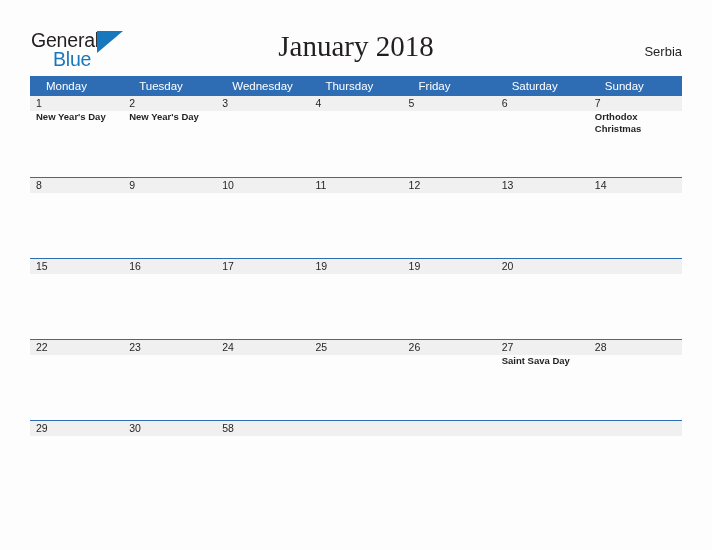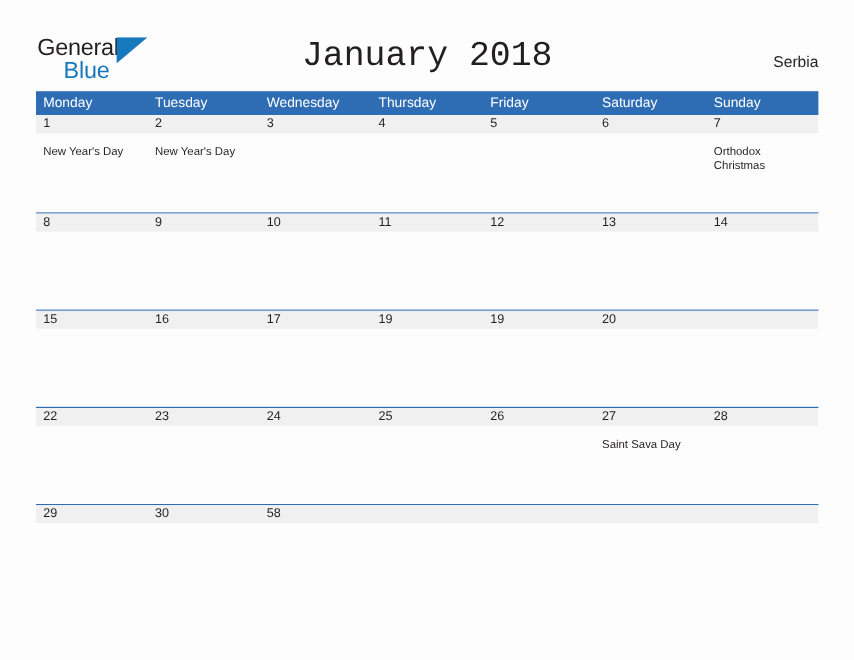--- a/index.html
+++ b/index.html
@@ -65,21 +65,21 @@
   }
 
   .title {
     position: absolute;
     left: 0;
     top: 30px;
     width: 712px;
     text-align: center;
     font-size: 29px;
     color: #231f20;
-    font-family: Liberation Mono, monospace;
+    font-family: Liberation Serif, serif;
     letter-spacing: 0px;
   }
 
   .country {
     position: absolute;
     right: 30px;
     top: 44px;
     font-size: 13px;
     color: #231f20;
     font-family: "Liberation Sans", sans-serif;
@@ -96,21 +96,21 @@
   .weekday-row {
     display: flex;
     width: 652px;
     height: 20px;
     background: #2e6db4;
   }
   .weekday-cell {
     flex: 0 0 93.1428px;
     width: 93.1428px;
     box-sizing: border-box;
-    padding-left: 6px;
+    padding-left: 16px;
     color: #ffffff;
     font-size: 11.5px;
     line-height: 20px;
     font-family: "Liberation Sans", sans-serif;
     white-space: nowrap;
   }
 
   .week-row {
     position: relative;
     width: 652px;
@@ -151,27 +151,28 @@
     height: 15px;
     line-height: 15px;
     font-size: 10.5px;
     color: #231f20;
     font-family: "Liberation Sans", sans-serif;
   }
   .day-event {
     position: relative;
     z-index: 2;
     display: block;
-    margin-top: 10px;
+    margin-top: 0;
     font-size: 9.5px;
     line-height: 11.5px;
     color: #231f20;
     font-family: "Liberation Sans", sans-serif;
     max-width: 84px;
     word-wrap: break-word;
+    font-weight: bold;
   }
   .day-cell.empty .day-num {
     color: transparent;
   }
 </style>
 </head>
 <body>
 
 <div class="page">
 

